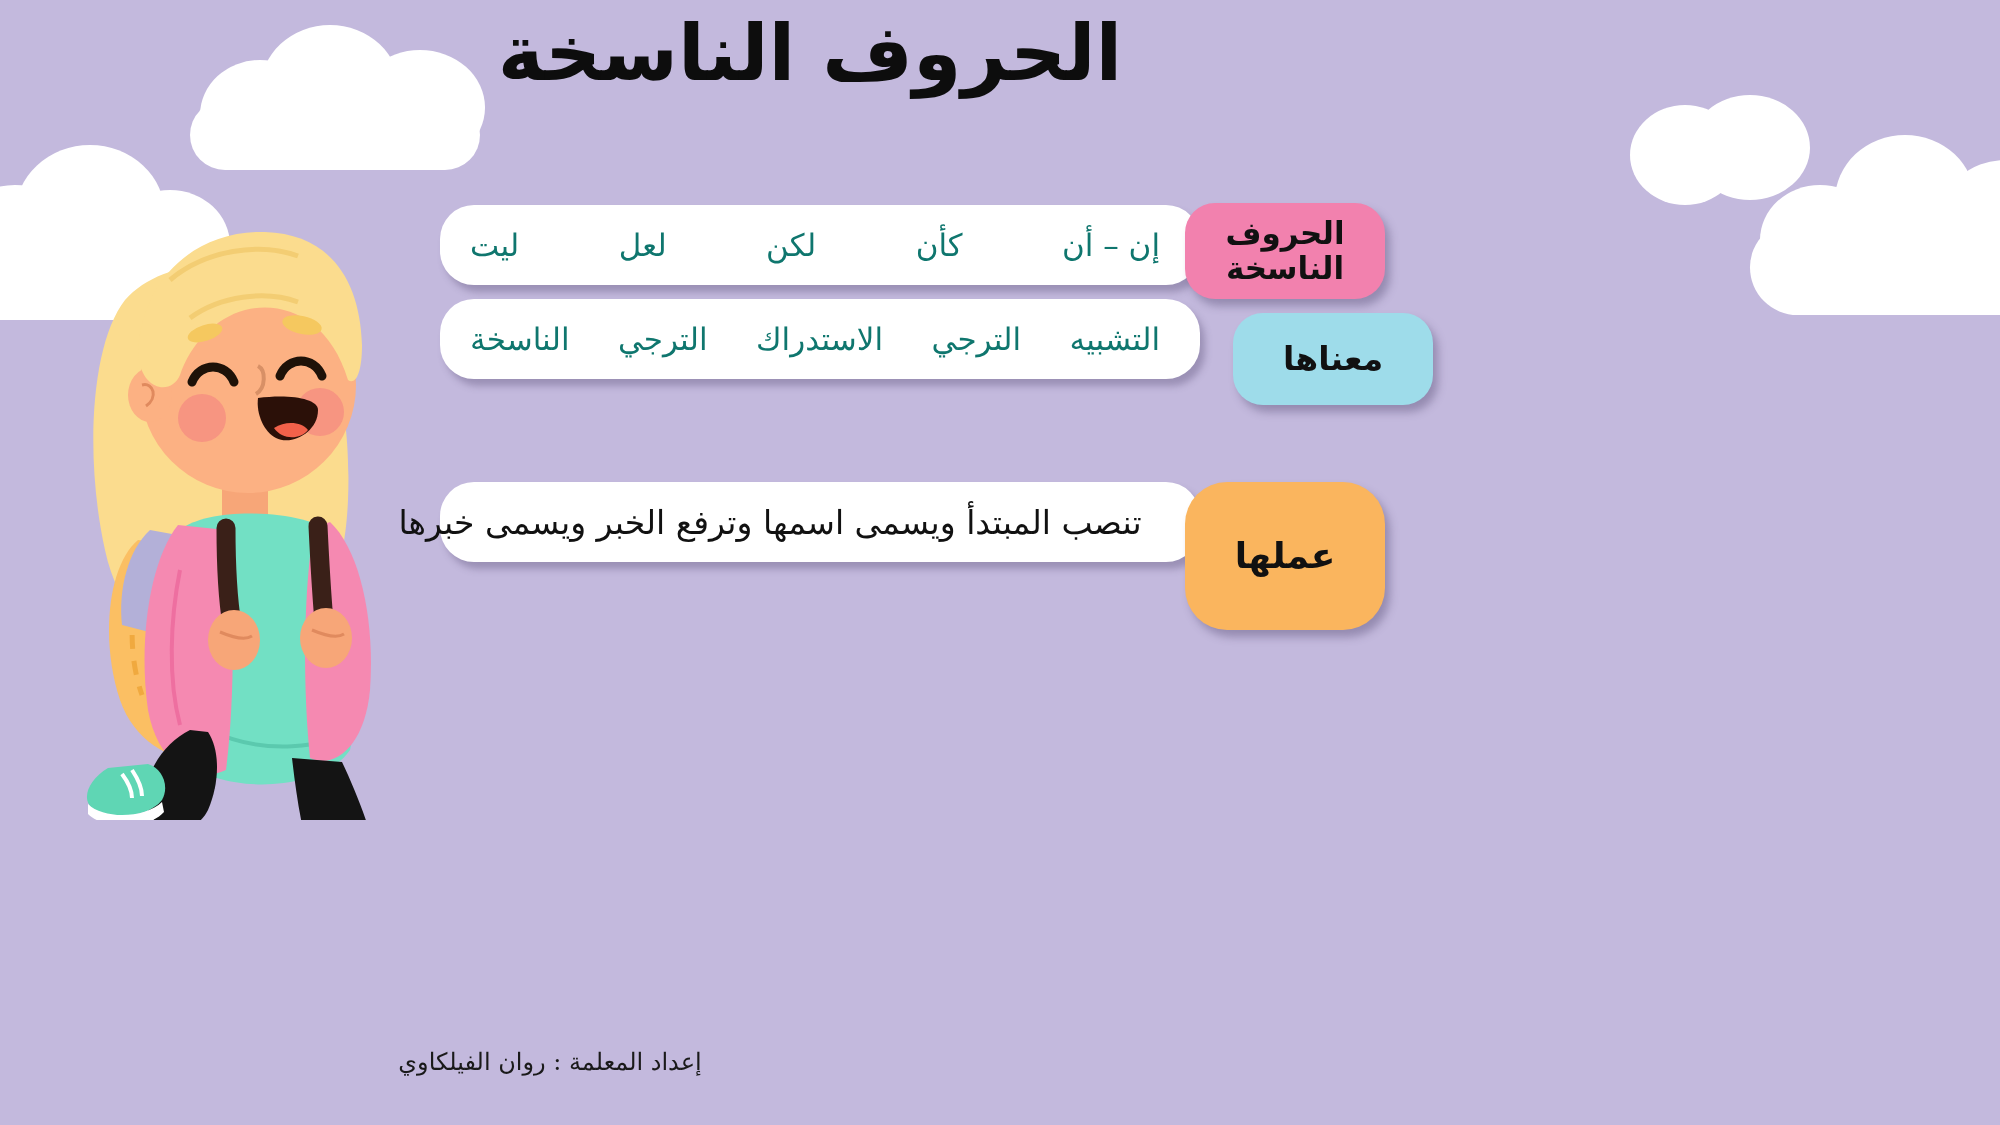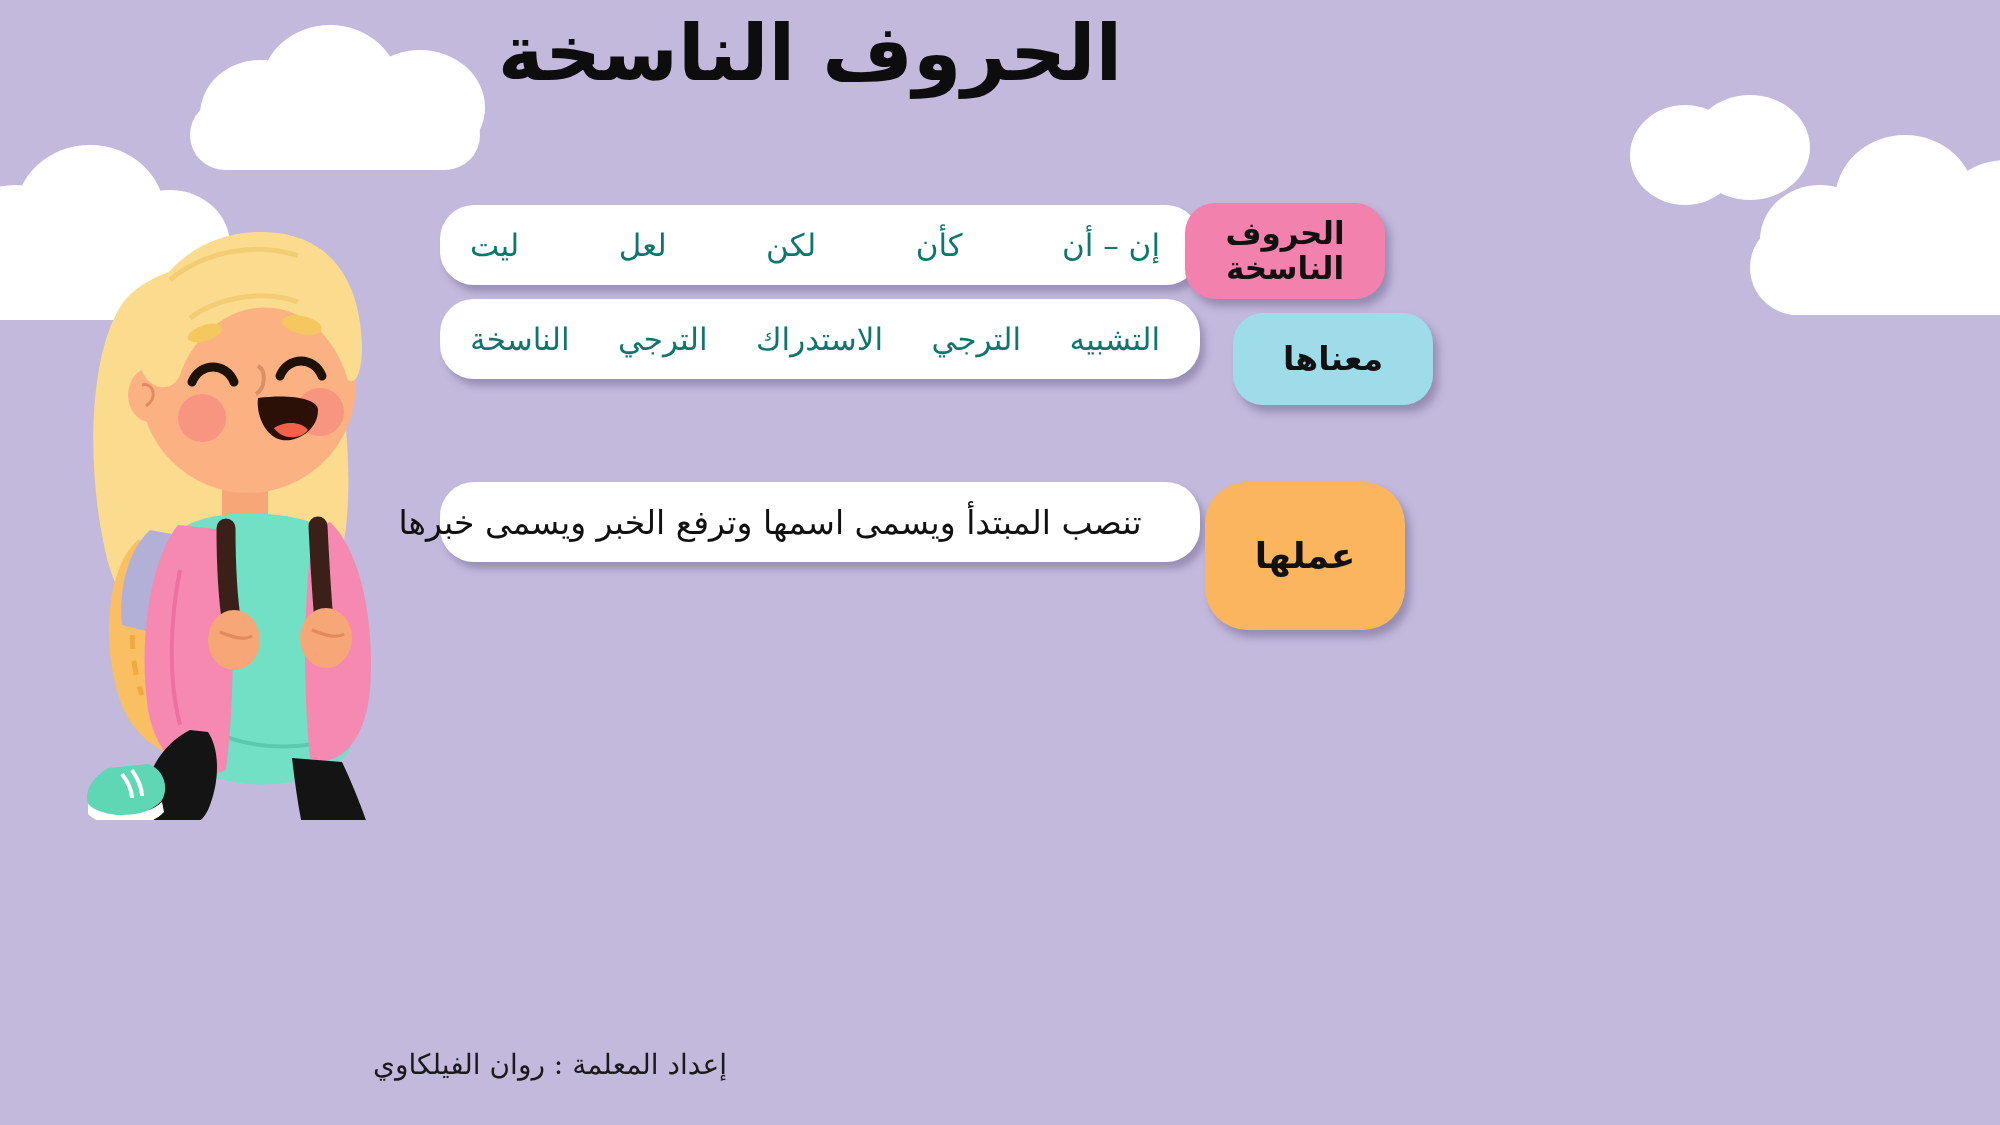--- a/index.html
+++ b/index.html
@@ -85,30 +85,29 @@
     width:200px;height:92px;
     font-size:33px;
     margin-left:48px;
   }
   .tag-work{
     background:#fab55e;
     left:745px;top:0px;
     width:200px;height:148px;
     font-size:36px;
     border-radius:42px;
-    margin-left:20px;
   }
 
   .lower{position:absolute;left:440px;top:482px;width:950px;}
 
   
   .footer{
     position:absolute;left:300px;top:1048px;width:500px;
     text-align:center;direction:rtl;
-    font-size:28px;color:#1a1a1a;
+    font-size:24px;color:#1a1a1a;
     font-family:"DejaVu Serif","Liberation Serif",serif;
   }
 
   
   .girl{position:absolute;left:30px;top:170px;width:400px;height:650px;}
 </style>
 </head>
 <body>
 
 <div class="slide">

